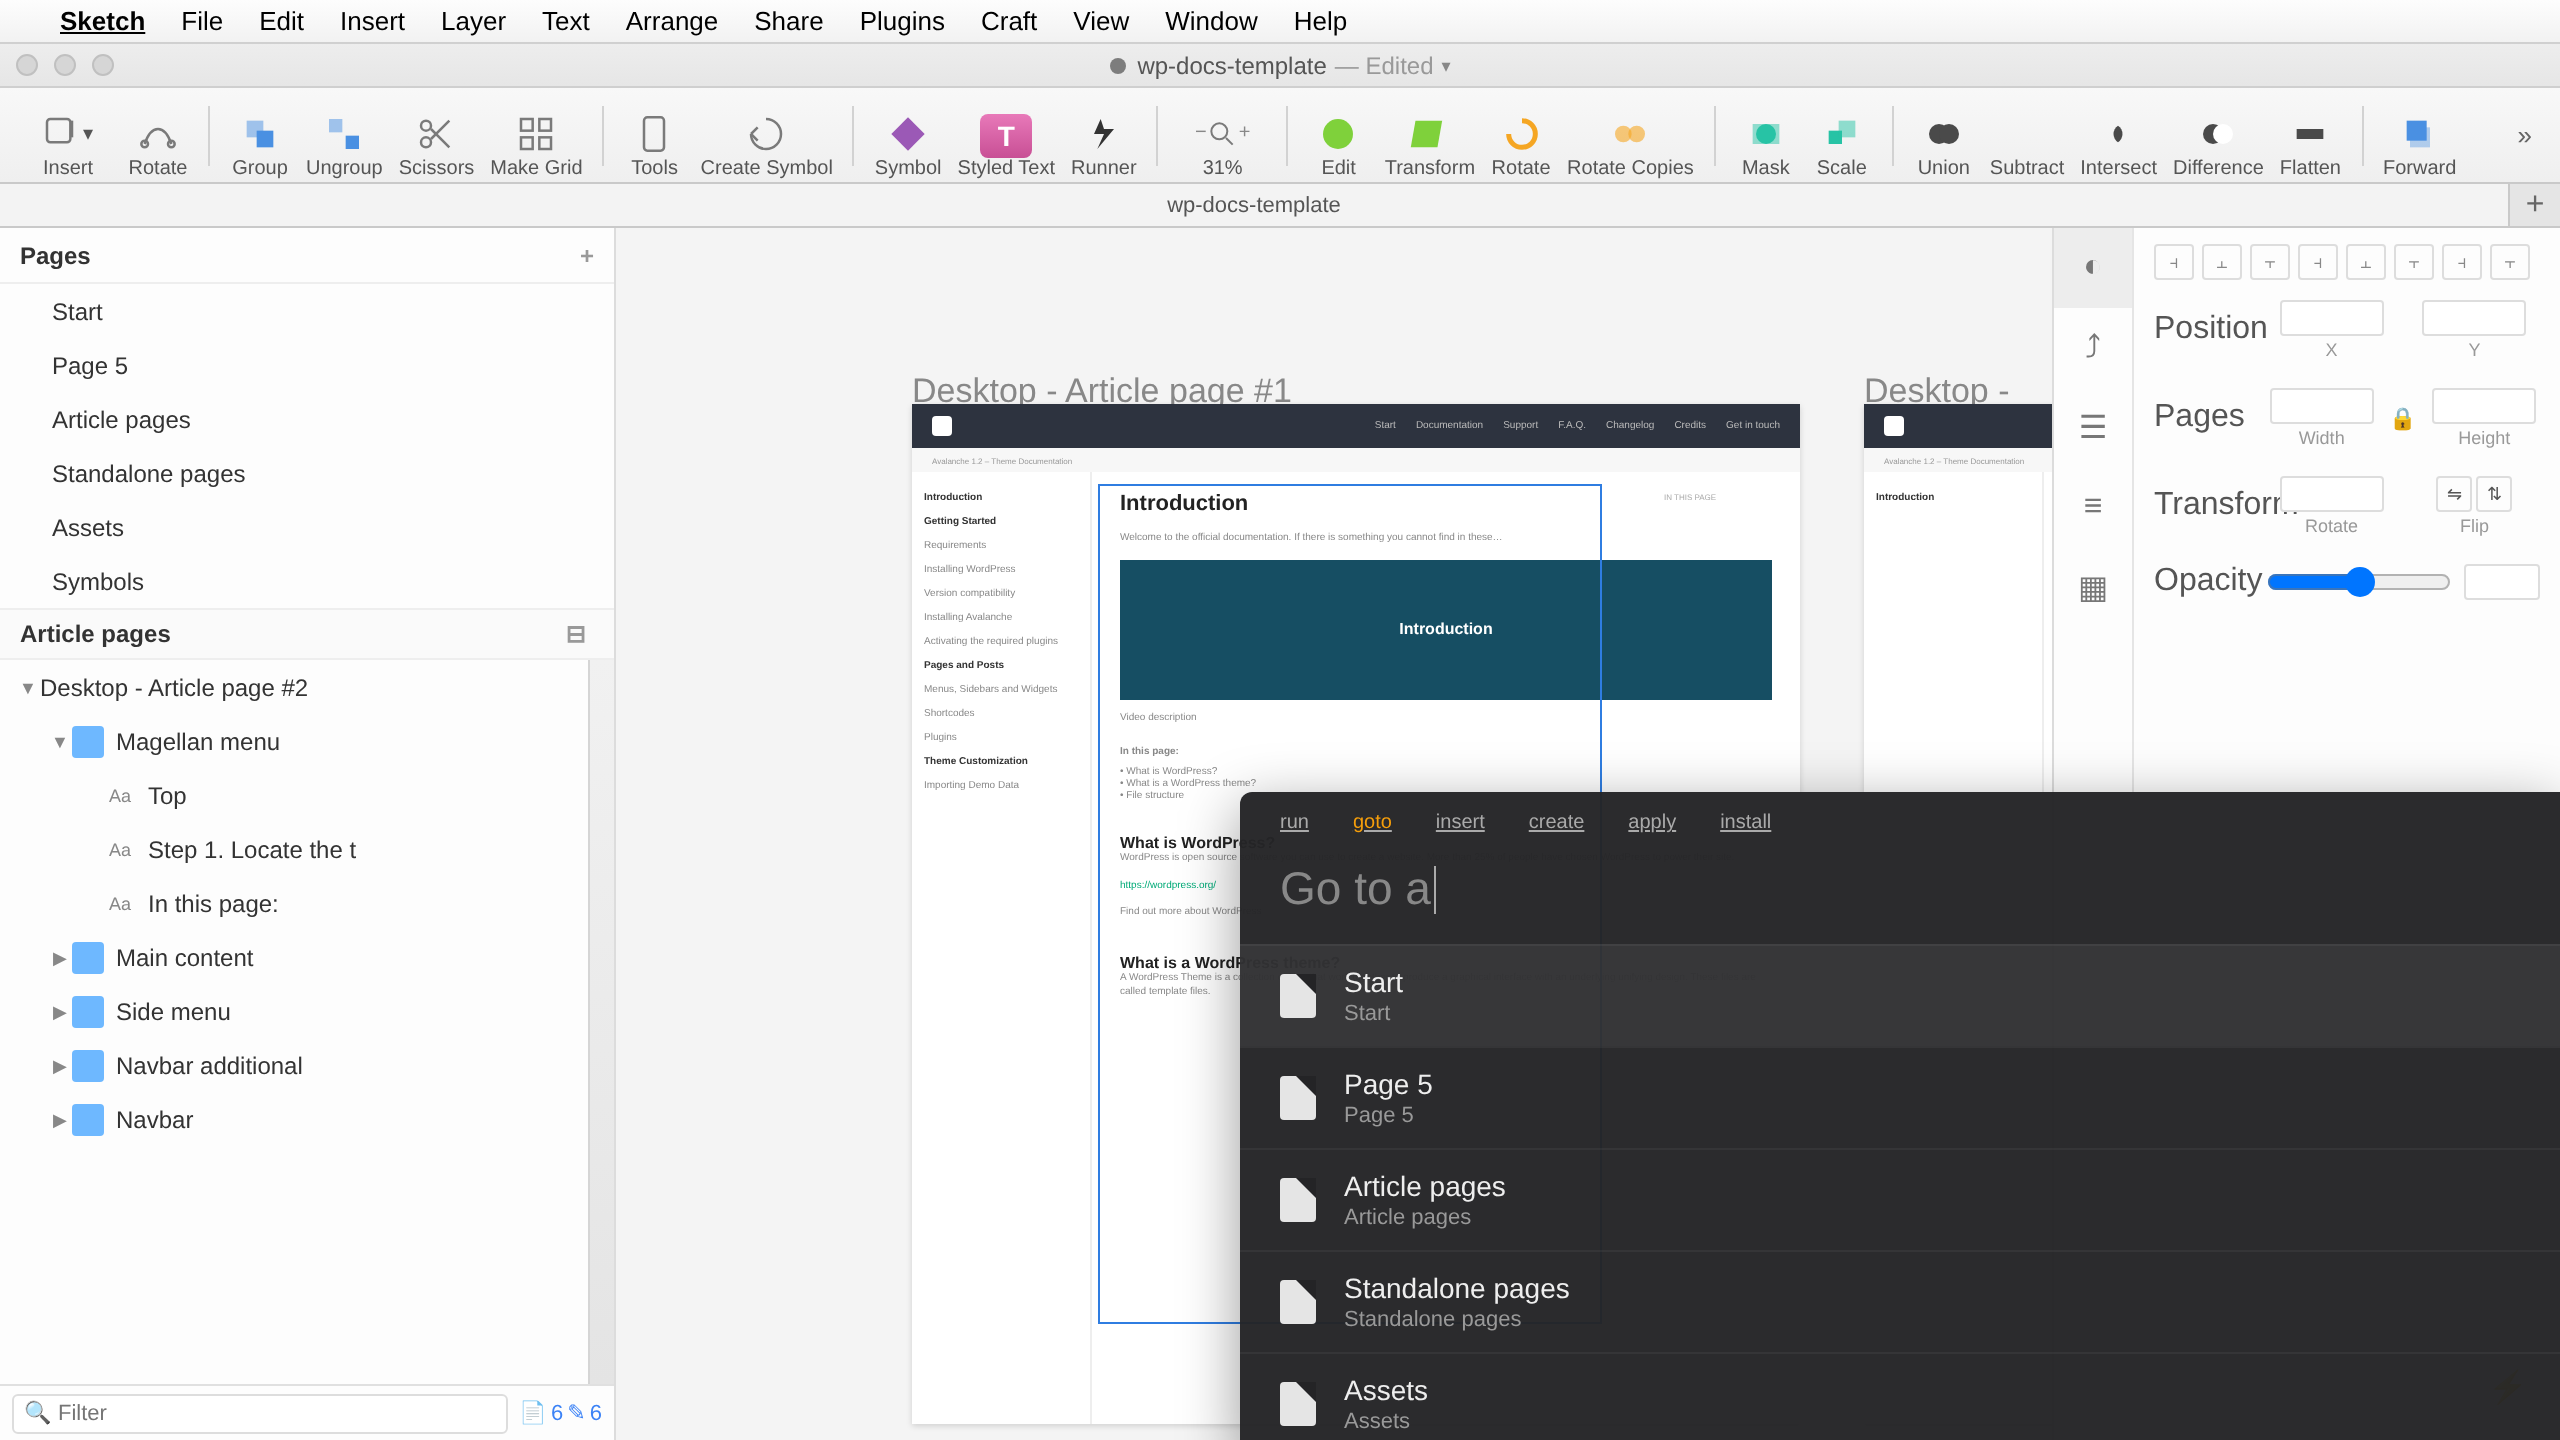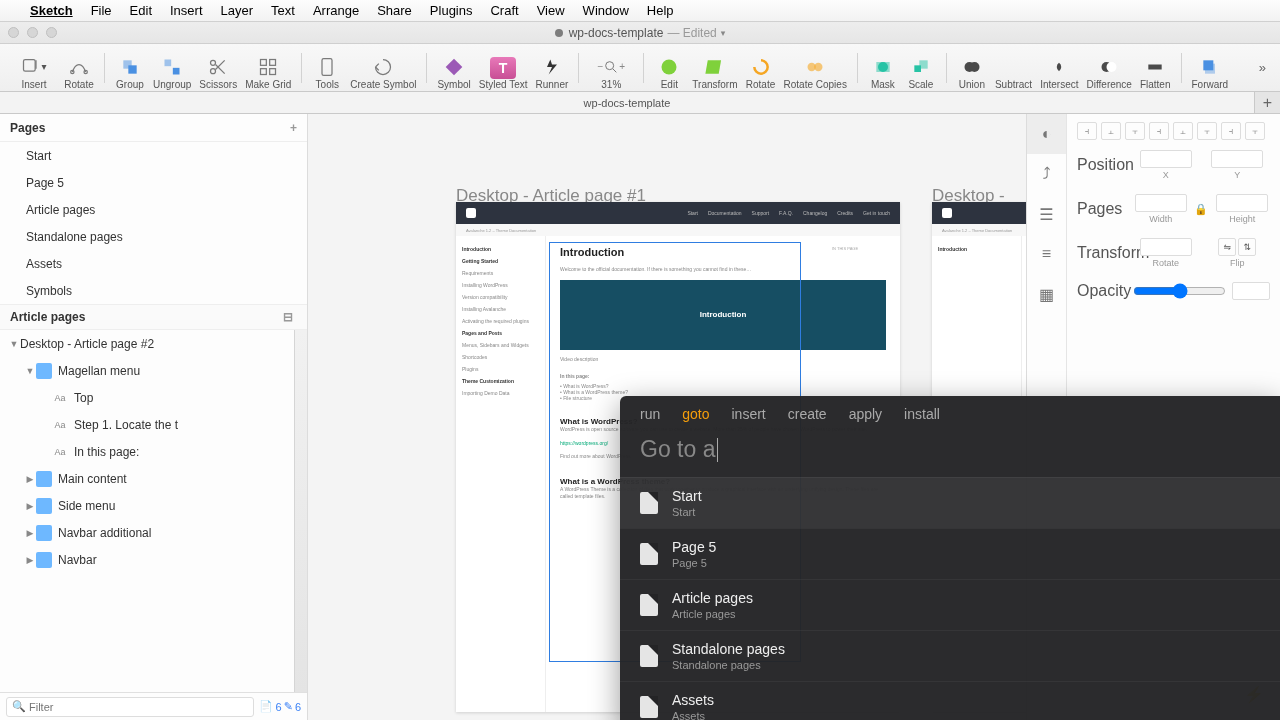--- a/index.html
+++ b/index.html
@@ -95,21 +95,21 @@
 .proprow .lbl { width: 50px; font-size: 16px; }
 .proprow .fld { flex:1; display:flex; flex-direction:column; align-items:center; }
 .proprow input { width: 52px; height: 18px; border:1px solid #ddd; border-radius:2px; font-size:10px; text-align:center; }
 .proprow .sub { font-size: 9px; color:#999; margin-top:2px; background:none; height:auto; padding:0; }
 .flipbtns { display:flex; gap:2px; }
 .flipbtns span { width:18px; height:18px; border:1px solid #ddd; border-radius:2px; display:flex; align-items:center; justify-content:center; font-size:9px;}
 .bolt { position:absolute; right:12px; bottom:12px; width:28px; height:28px; color:#999; display:flex; align-items:center; justify-content:center; }
 
 
 .runner { position: absolute; z-index: 50; left: 620px; top: 396px; right: 0; background: rgba(36,36,38,.97); border-top-left-radius: 6px; border-bottom-left-radius: 6px; box-shadow: 0 8px 30px rgba(0,0,0,.4); color: #ddd; }
-.rtabsrow { display: flex; gap: 22px; padding: 10px 20px 8px; font-size: 14px; color: #aaa; }
+.rtabsrow { display: flex; gap: 22px; padding: 10px 20px 8px; font-size: 10px; color: #aaa; text-decoration: underline; }
 .rtabsrow .active { color: #f59e0b; }
 .rsearch { padding: 6px 20px 14px; font-size: 23px; color: #888; display:flex; align-items:center; }
 .rsearch .cursor { display:inline-block; width:1px; height:24px; background:#aaa; margin:0 2px; }
 .rlist .ritem { display: flex; align-items: center; gap: 14px; padding: 10px 20px; border-top: 1px solid rgba(255,255,255,.05); }
 .rlist .ritem.sel { background: rgba(255,255,255,.06); }
 .rlist .ritem .ricon { width: 18px; height: 22px; background: #e5e5e5; border-radius: 2px; position:relative; }
 .rlist .ritem .ricon::after { content:""; position:absolute; right:0; top:0; border-width:5px; border-style:solid; border-color: #242426 #242426 transparent transparent; }
 .rlist .ritem .rt { font-size: 14px; color: #eee; }
 .rlist .ritem .rs { font-size: 11px; color: #999; }
 .rlist .ritem .rcol { display:flex; flex-direction:column; gap:2px; }

